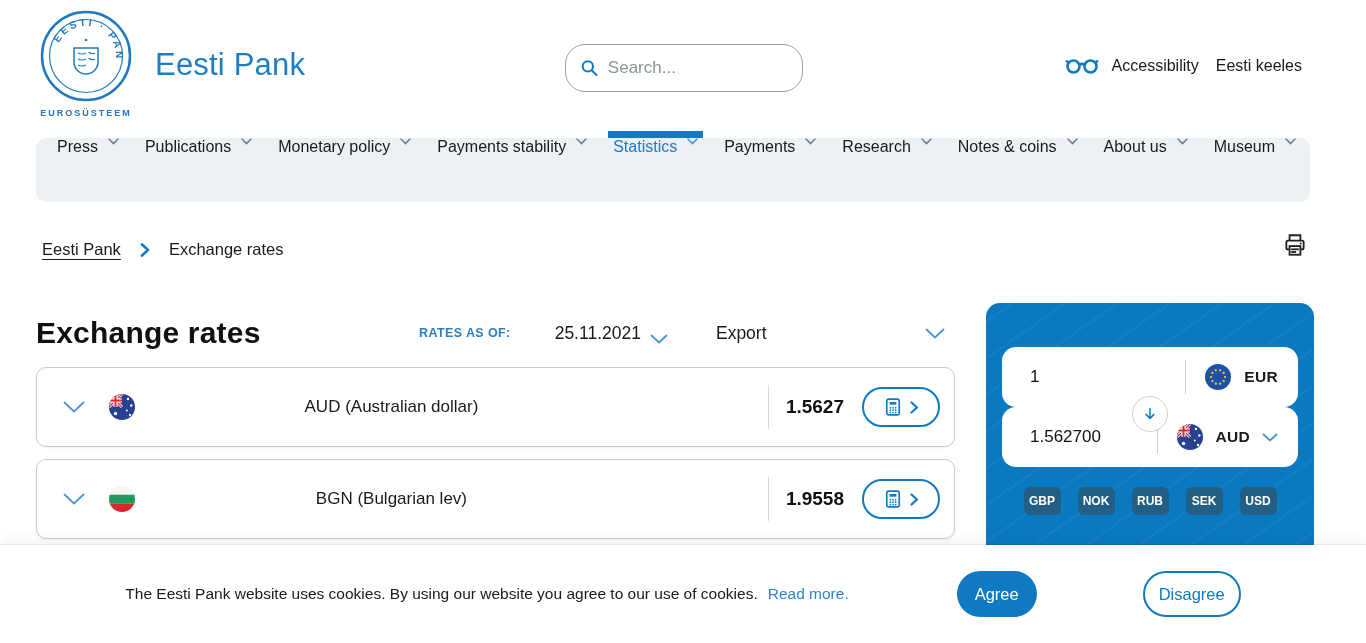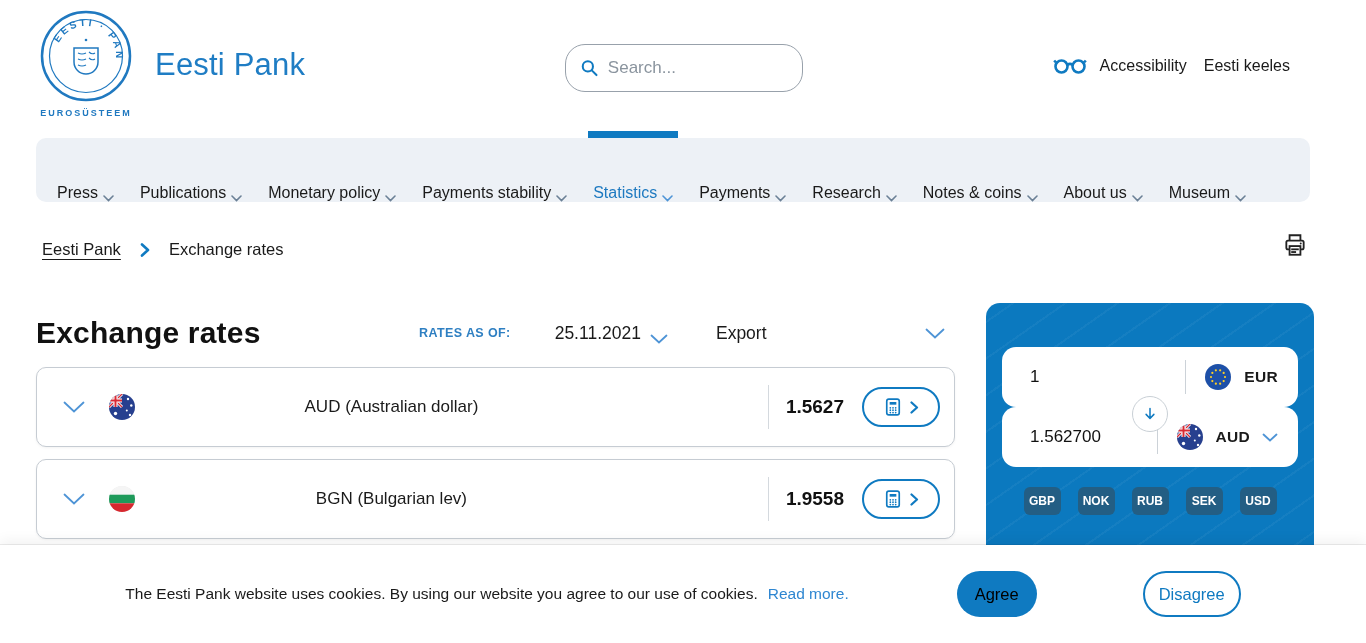--- a/index.html
+++ b/index.html
@@ -11,29 +11,29 @@
   .emblem-caption{margin-top:2px;text-align:center;font-size:9px;font-weight:bold;
                   letter-spacing:2px;color:#2079c0;}
   .wordmark{position:absolute;left:155px;top:47px;font-size:31px;color:#1f7dc4;letter-spacing:.2px;}
 
   .searchbox{position:absolute;left:565px;top:44px;width:238px;height:48px;border:1px solid #98a1ab;
              border-radius:20px;display:flex;align-items:center;gap:7px;padding:0 14px;box-sizing:border-box;background:#fff;}
   .searchbox input{border:none;outline:none;font-size:17px;width:100%;color:#333;
                    font-family:"Liberation Sans",sans-serif;background:transparent;}
   .searchbox input::placeholder{color:#8a949e;}
 
-  .toplinks{position:absolute;right:76px;top:56px;display:flex;align-items:center;font-size:16px;color:#1a1a1a;}
+  .toplinks{position:absolute;right:64px;top:56px;display:flex;align-items:center;font-size:16px;color:#1a1a1a;}
   .toplinks .lbl{cursor:pointer;}
   .toplinks .glasses{margin-right:13px;display:flex;}
   .toplinks .lang{margin-left:17px;}
 
   
   .nav{position:absolute;left:36px;top:138px;width:1274px;height:64px;background:#edf1f6;border-radius:10px;
        display:flex;align-items:center;padding-left:8px;box-sizing:border-box;}
-  .nav-item{position:relative;display:flex;align-items:flex-end;gap:5px;padding:0 13px;height:100%;
+  .nav-item{position:relative;display:flex;align-items:flex-start;gap:10px;padding:0 13px;height:100%;
             font-size:16px;cursor:pointer;white-space:nowrap;}
   .nav-item.active{color:#1d79c0;}
   .nav-item.active::before{content:"";position:absolute;left:8px;right:8px;top:-7px;height:7px;background:#0f7ac1;}
 
   
   .breadcrumb{position:absolute;left:42px;top:240px;display:flex;align-items:center;gap:19px;font-size:16.5px;}
   .bc-home{text-decoration:underline;text-underline-offset:4px;cursor:pointer;}
   .print-btn{position:absolute;right:58px;top:232px;cursor:pointer;}
 
   
@@ -79,21 +79,21 @@
   .chips{display:flex;justify-content:center;gap:17px;margin-top:20px;}
   .chip{width:37px;height:28px;background:#235e84;border-radius:6px;color:#fff;font-size:12px;font-weight:700;
         display:flex;align-items:center;justify-content:center;cursor:pointer;}
 
   
   .cookie{position:absolute;left:0;bottom:0;width:100%;height:98px;background:#fff;z-index:5;
           box-shadow:0 -1px 0 rgba(0,0,0,.07),0 -5px 12px rgba(0,0,0,.05);
           display:flex;align-items:center;justify-content:center;}
   .cookie-msg{font-size:15.5px;}
   .cookie-link{color:#2e86d1;margin-left:10px;cursor:pointer;font-size:15.5px;}
-  .btn-agree{margin-left:108px;width:80px;height:46px;border-radius:23px;background:#0f7ac1;color:#000000;
+  .btn-agree{margin-left:108px;width:80px;height:46px;border-radius:23px;background:#0f7ac1;color:#ffffff;
              font-size:16.5px;border:none;cursor:pointer;font-family:"Liberation Sans",sans-serif;}
   .btn-disagree{margin-left:106px;width:98px;height:46px;border-radius:23px;background:#fff;color:#0f7ac1;
                 border:2px solid #0f7ac1;font-size:16.5px;cursor:pointer;box-sizing:border-box;
                 font-family:"Liberation Sans",sans-serif;}
 </style>
 </head>
 <body>
 
 <div class="page">
 

